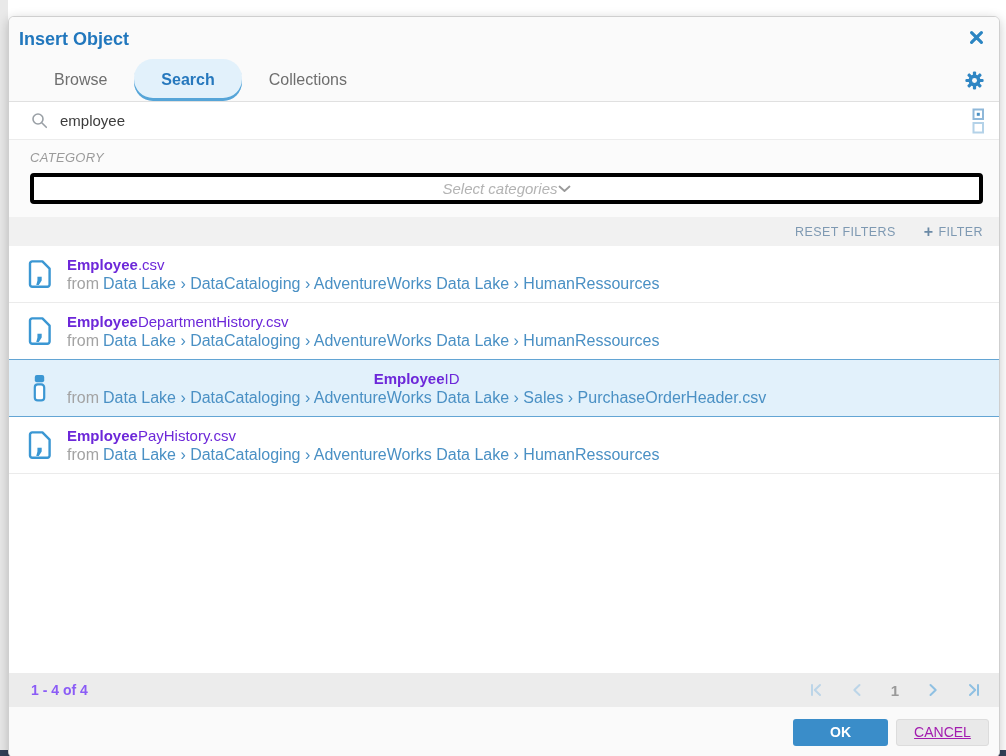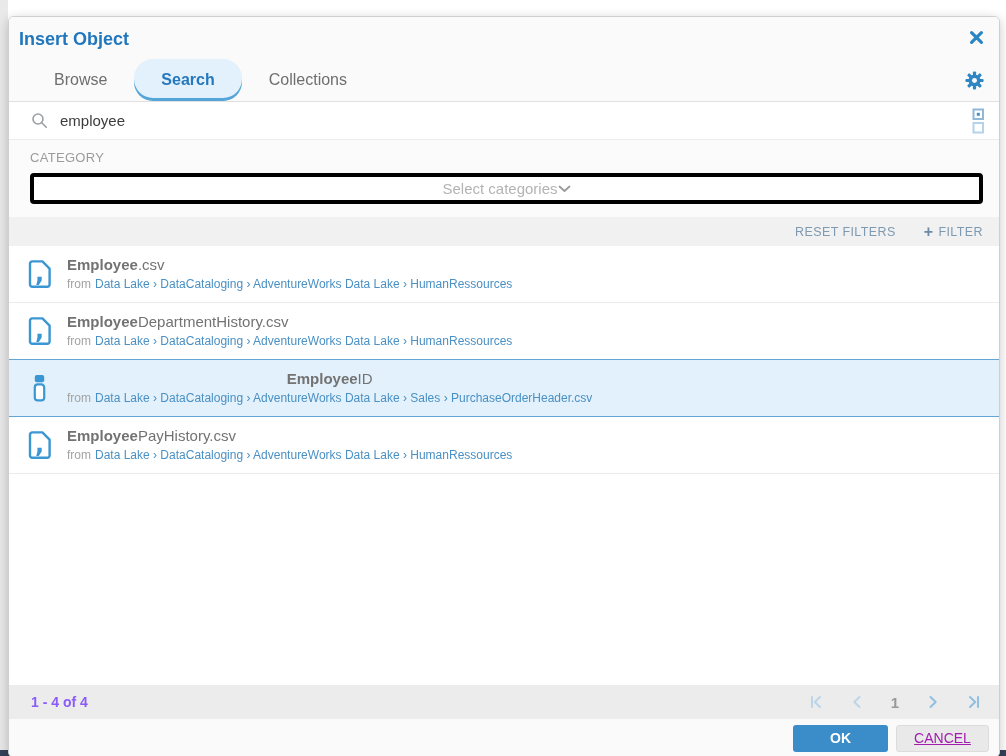--- a/index.html
+++ b/index.html
@@ -28,54 +28,54 @@
   .gear-wrap{margin-left:auto;margin-right:15px;align-self:center;line-height:0;cursor:pointer;}
 
   
   .search-row{height:37px;flex:0 0 auto;display:flex;align-items:center;
     border-bottom:1px solid #ececec;padding:0 14px 0 22px;gap:12px;background:#fff;}
   .search-input{flex:1;border:none;outline:none;background:transparent;
     font-size:15px;color:#3c3c3c;font-family:"Liberation Sans",sans-serif;padding:0;}
   .disp-icon{line-height:0;cursor:pointer;}
 
   
-  .category-sec{flex:0 0 auto;background:#fbfbfb;padding:10px 16px 13px 21px;}
+  .category-sec{flex:0 0 auto;background:#fbfbfb;padding:10px 16px 13px 21px;font-style:italic;}
   .cat-label{font-size:13px;color:#9b9b9b;letter-spacing:.3px;margin-bottom:8px;}
   .cat-select{height:31px;border:4px solid #000000;border-radius:4px;background:#fff;
     display:flex;align-items:center;justify-content:center;padding:0 12px;cursor:pointer;box-sizing:border-box;}
   .cat-select .ph{color:#b3b3b3;font-size:15px;}
 
   
   .filter-band{flex:0 0 auto;height:29px;background:#f1f1f1;display:flex;align-items:center;
     justify-content:flex-end;gap:28px;padding-right:16px;}
   .flink{font-size:12.5px;color:#7e99b2;letter-spacing:.4px;cursor:pointer;display:flex;align-items:center;gap:5px;}
   .flink .plus{font-size:16px;font-weight:bold;color:#6b8aa6;line-height:1;}
 
   
   .results{flex:1 1 auto;background:#fff;overflow:hidden;}
   .row{height:57px;display:flex;align-items:center;gap:16px;
     padding:0 16px 0 18px;border-bottom:1px solid #ebebeb;box-sizing:border-box;cursor:pointer;}
   .row.selected{background:#e2f1fb;border-top:1px solid #63a5d4;border-bottom:1px solid #63a5d4;margin-top:-1px;height:58px;text-align:center;}
   .row-icon{width:24px;flex:0 0 24px;display:flex;justify-content:center;line-height:0;}
-  .row-title{font-size:15px;color:#737373;line-height:19px;}
+  .row-title{font-size:15px;color:#6d28d9;line-height:19px;}
   .row-title b{font-weight:bold;}
-  .row-sub{font-size:12px;line-height:18px;margin-top:1px;}
+  .row-sub{font-size:16px;line-height:18px;margin-top:1px;}
   .row-sub .from{color:#a3a3a3;margin-right:4px;}
   .row-sub .path{color:#4a90c4;}
 
   
   .pager-band{flex:0 0 auto;height:34px;background:#ececec;display:flex;align-items:center;
     justify-content:space-between;padding:0 18px 0 22px;}
   .range{font-size:14px;color:#8b5cf6;font-weight:bold;}
   .pager{display:flex;align-items:center;gap:27px;}
   .pg{line-height:0;cursor:pointer;}
   .pg-num{font-size:15px;color:#999;font-weight:bold;line-height:1;}
 
   
-  .dlg-footer{flex:0 0 auto;height:38px;background:#fafafa;display:flex;align-items:center;
+  .dlg-footer{flex:0 0 auto;height:50px;background:#fafafa;display:flex;align-items:center;
     justify-content:flex-end;gap:8px;padding-right:10px;}
   .btn{height:27px;border-radius:3px;font-size:14px;display:flex;align-items:center;justify-content:center;
     cursor:pointer;border:none;font-family:"Liberation Sans",sans-serif;box-sizing:border-box;}
   .btn-ok{width:95px;background:#3a8dc9;color:#fff;font-weight:bold;}
   .btn-cancel{width:93px;background:#e9e9e9;color:#a21caf;border:1px solid #dcdcdc;text-decoration:underline;}
 </style>
 </head>
 <body>
 
 <div class="stage">

